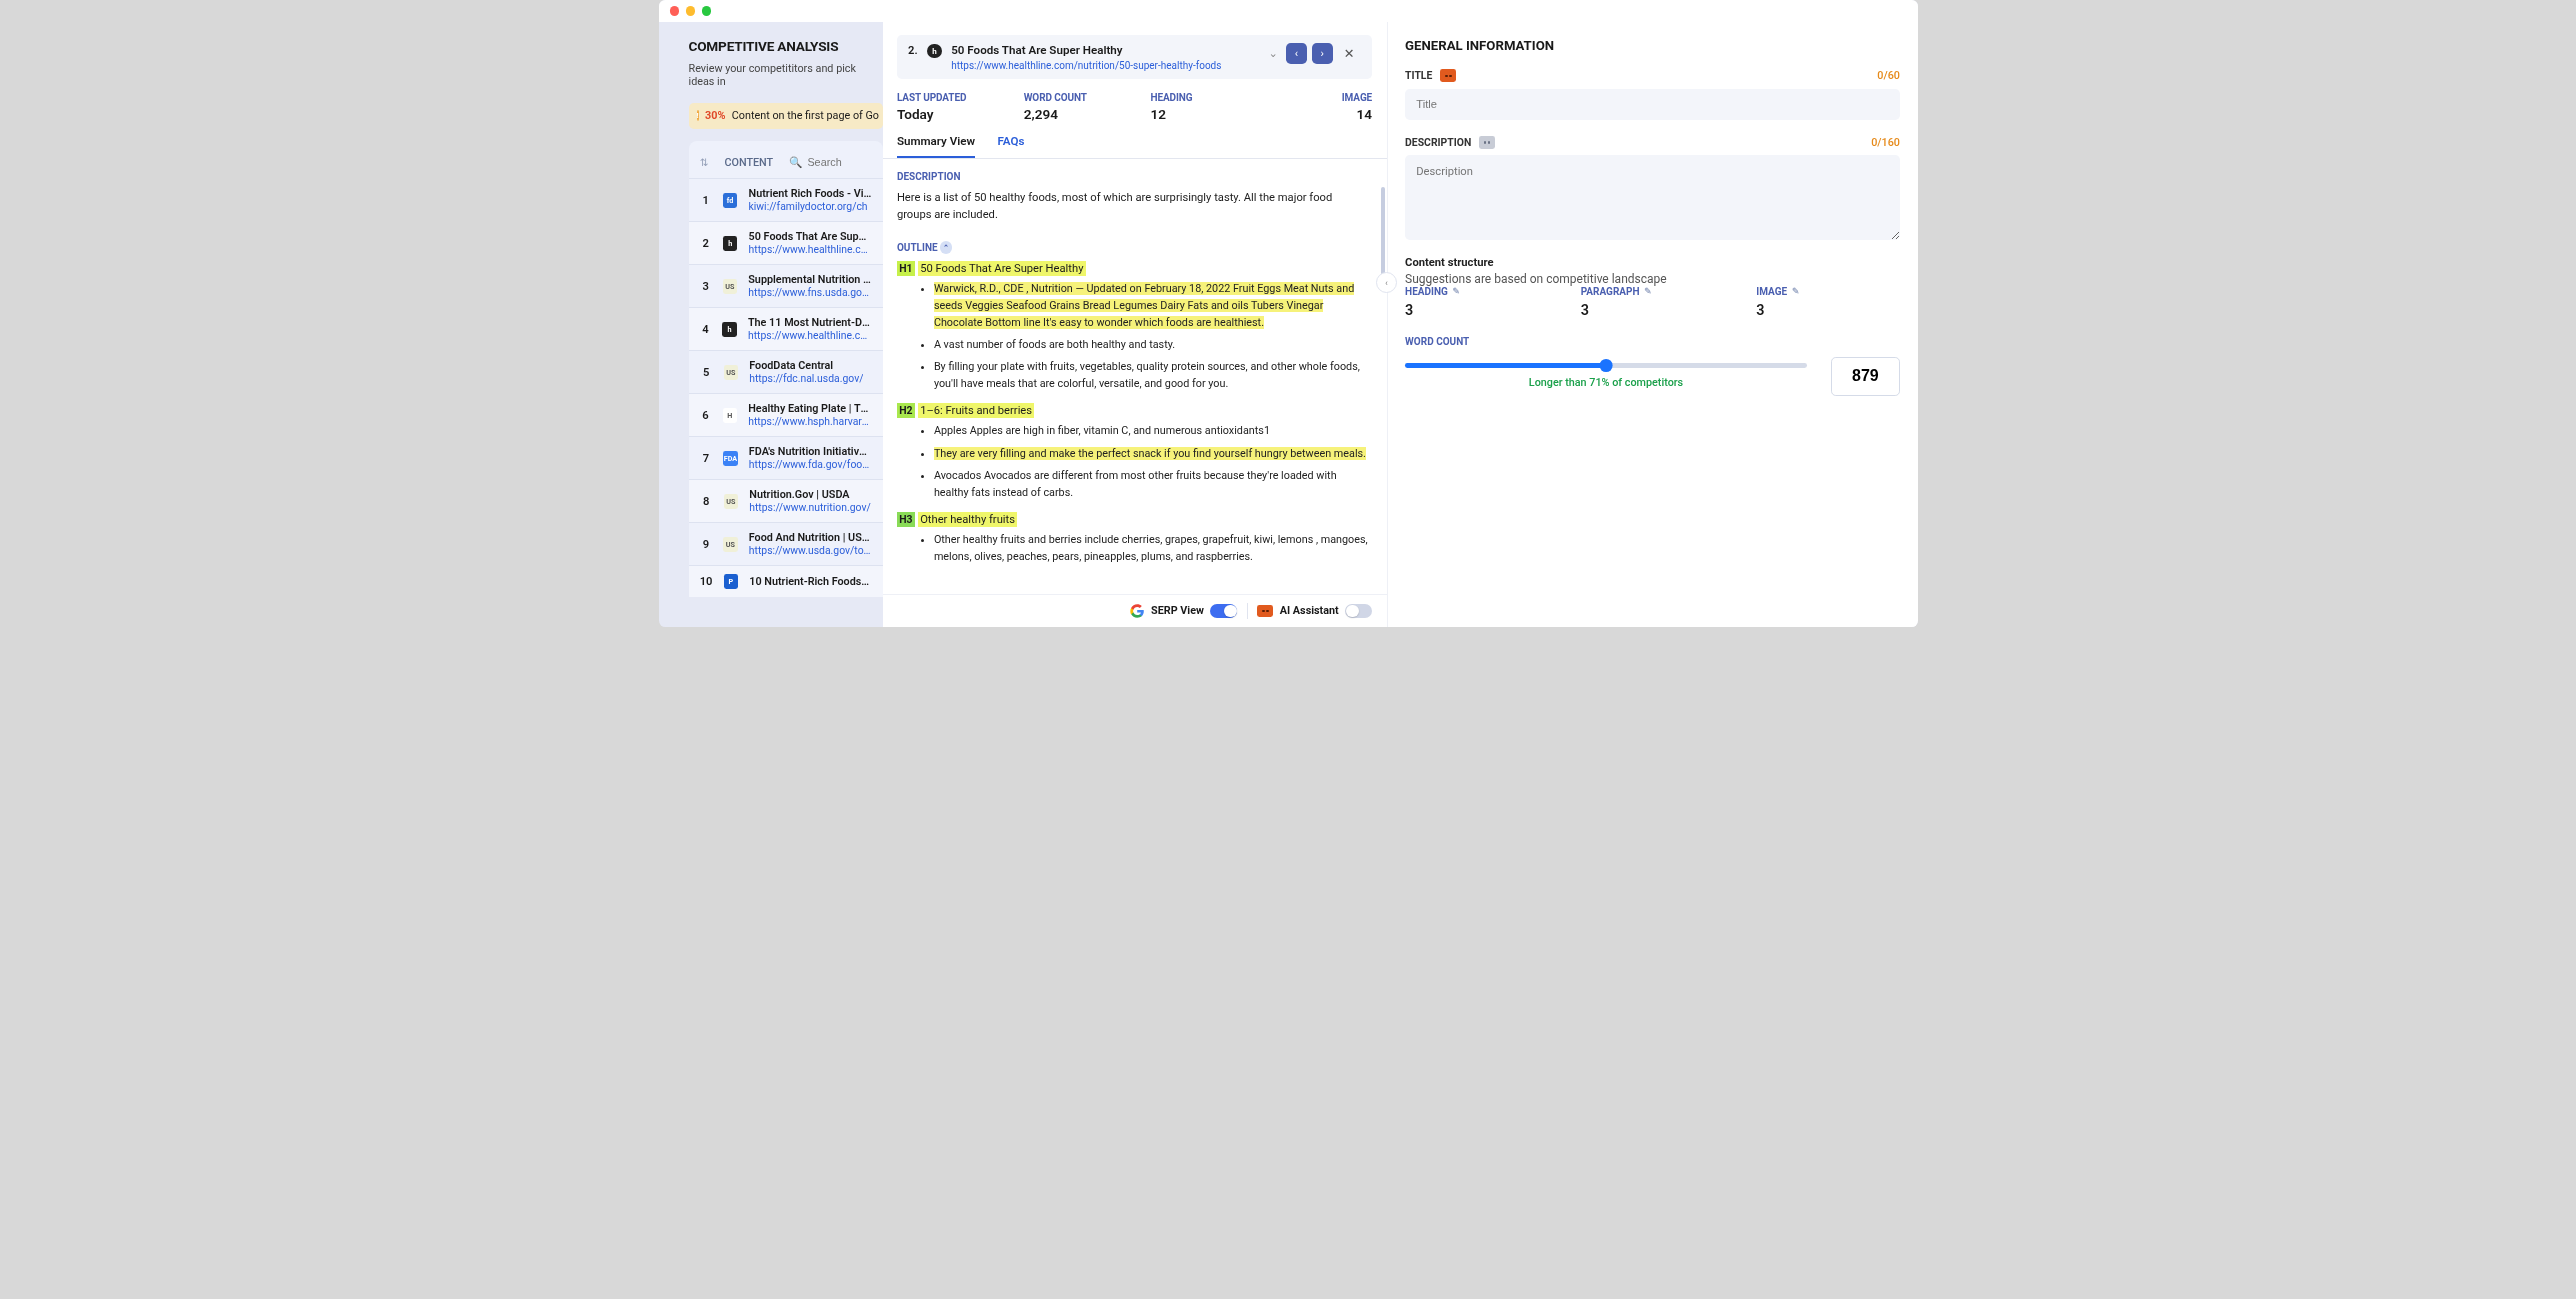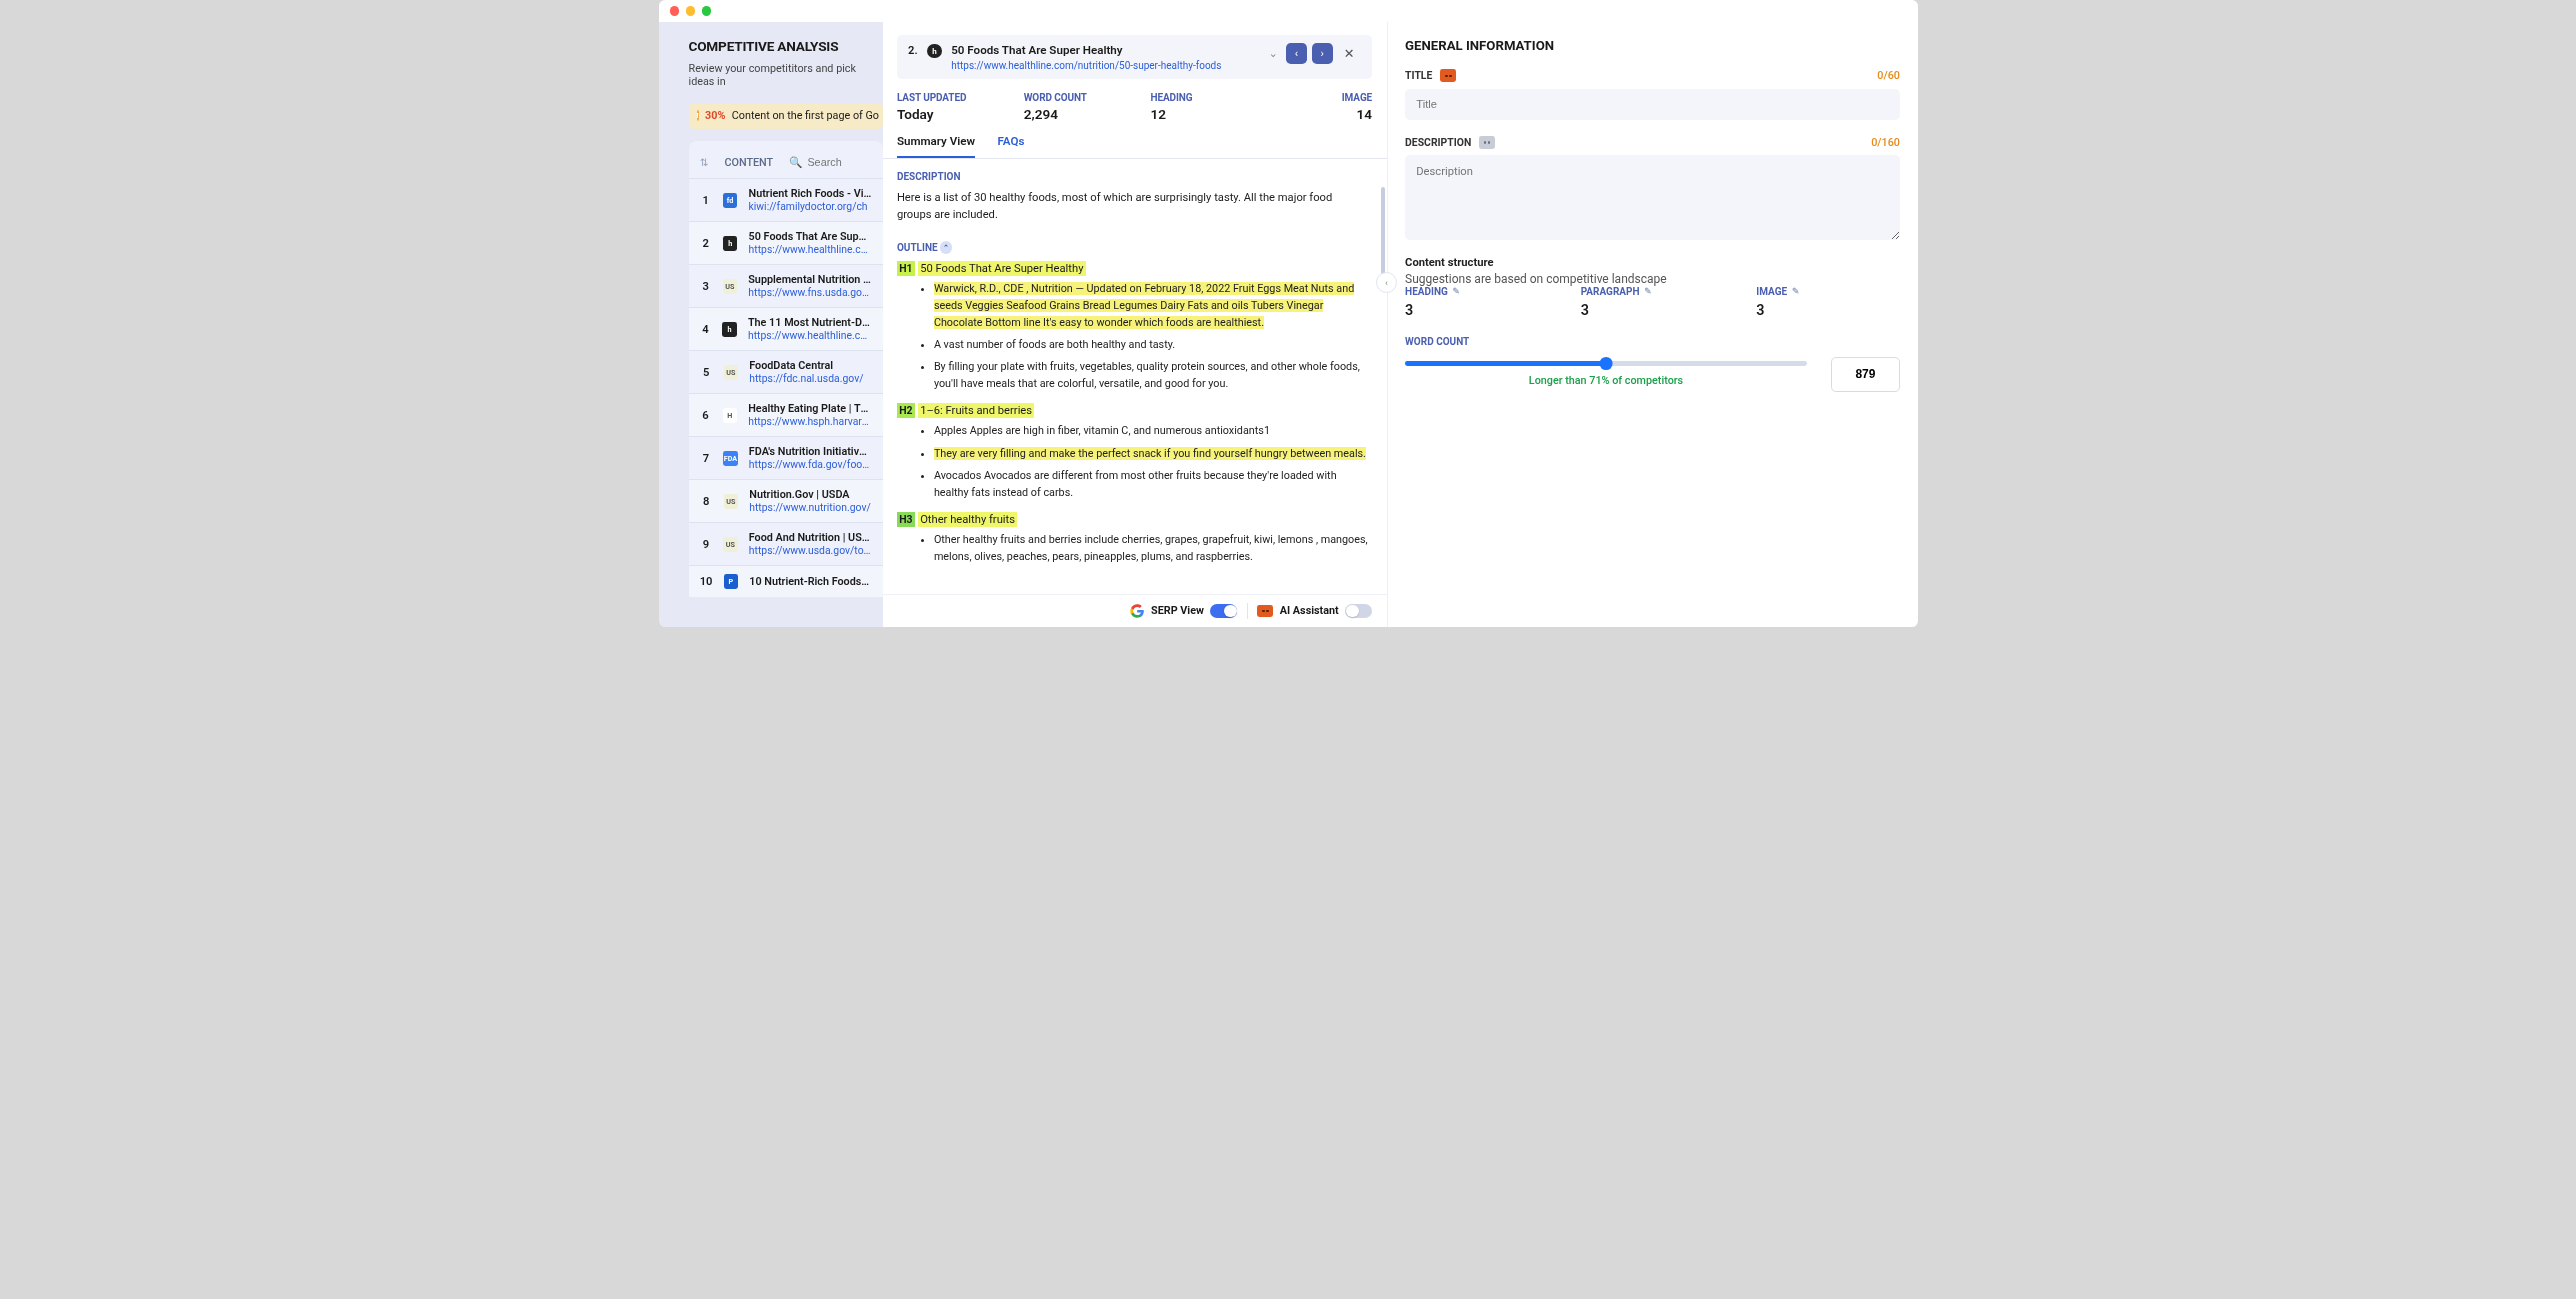--- a/index.html
+++ b/index.html
@@ -96,21 +96,21 @@
 .struct .slabel { font-size: 10px; font-weight: 700; color: #4a5fb0; display: flex; align-items: center; gap: 4.8px; }
 .struct .sval { font-size: 14.4px; font-weight: 600; margin-top: 4.8px; }
 .pencil { color: #a0acc8; font-size: 8.8px; }
 .wc-sect .slabel { font-size: 10px; font-weight: 700; color: #4a5fb0; margin-bottom: 9.6px; }
 .wc-row { display: flex; align-items: center; gap: 24px; }
 .slider-wrap { flex: 1; }
 .slider { height: 4.8px; border-radius: 2.4px; background: #d5dbe8; position: relative; }
 .slider .fill { position: absolute; left: 0; top: 0; height: 100%; width: 50%; background: #1a73ff; border-radius: 2.4px; }
 .slider .thumb { position: absolute; top: -4px; left: 50%; width: 12.8px; height: 12.8px; border-radius: 50%; background: #1a73ff; transform: translateX(-50%); }
 .slider-sub { text-align: center; font-size: 10.8px; color: #1aa04a; font-weight: 500; margin-top: 8px; }
-.wc-input { width: 69px; border: 0.8px solid #d5dbe8; border-radius: 4.8px; padding: 9.6px; font-size: 12px; font-weight: 600; text-align: center; outline: none; }
+.wc-input { width: 69px; border: 0.8px solid #d5dbe8; border-radius: 4.8px; padding: 9.6px; font-size: 16px; font-weight: 600; text-align: center; outline: none; }
 .cta { position: absolute; left: 17.6px; right: 17.6px; bottom: 14.4px; background: #1a5fff; color: #fff; border: none; border-radius: 6.4px; padding: 12.8px; font-size: 12.8px; font-weight: 500; cursor: pointer; }
 </style>
 </head>
 <body>
 
 <div class="window">
   <div class="titlebar">
     <div class="traffic-dot red"></div>
     <div class="traffic-dot yellow"></div>
     <div class="traffic-dot green"></div>
@@ -253,21 +253,21 @@
               <div class="val">14</div>
             </div>
         </div>
       </div>
       <div class="tabs">
         <div class="tab active">Summary View</div>
         <div class="tab inactive">FAQs</div>
       </div>
       <div class="midbody">
         <div class="sect-label">DESCRIPTION</div>
-        <div class="desc-text">Here is a list of 30 healthy foods, most of which are surprisingly tasty. All the major food groups are included.</div>
+        <div class="desc-text">Here is a list of 50 healthy foods, most of which are surprisingly tasty. All the major food groups are included.</div>
         <div class="outline-label">
           <span>OUTLINE</span>
           <span class="collapse-ic">⌃</span>
         </div>
         <div class="hline"><span class="htag h1l">H1</span> <span class="htext hl">50 Foods That Are Super Healthy</span></div>
         <ul class="bullets" id="h1-bullets">
             <li><span class="mark">Warwick, R.D., CDE , Nutrition — Updated on February 18, 2022 Fruit Eggs Meat Nuts and seeds Veggies Seafood Grains Bread Legumes Dairy Fats and oils Tubers Vinegar Chocolate Bottom line It's easy to wonder which foods are healthiest.</span></li>
             <li>A vast number of foods are both healthy and tasty.</li>
             <li>By filling your plate with fruits, vegetables, quality protein sources, and other whole foods, you'll have meals that are colorful, versatile, and good for you.</li>
           </ul>

